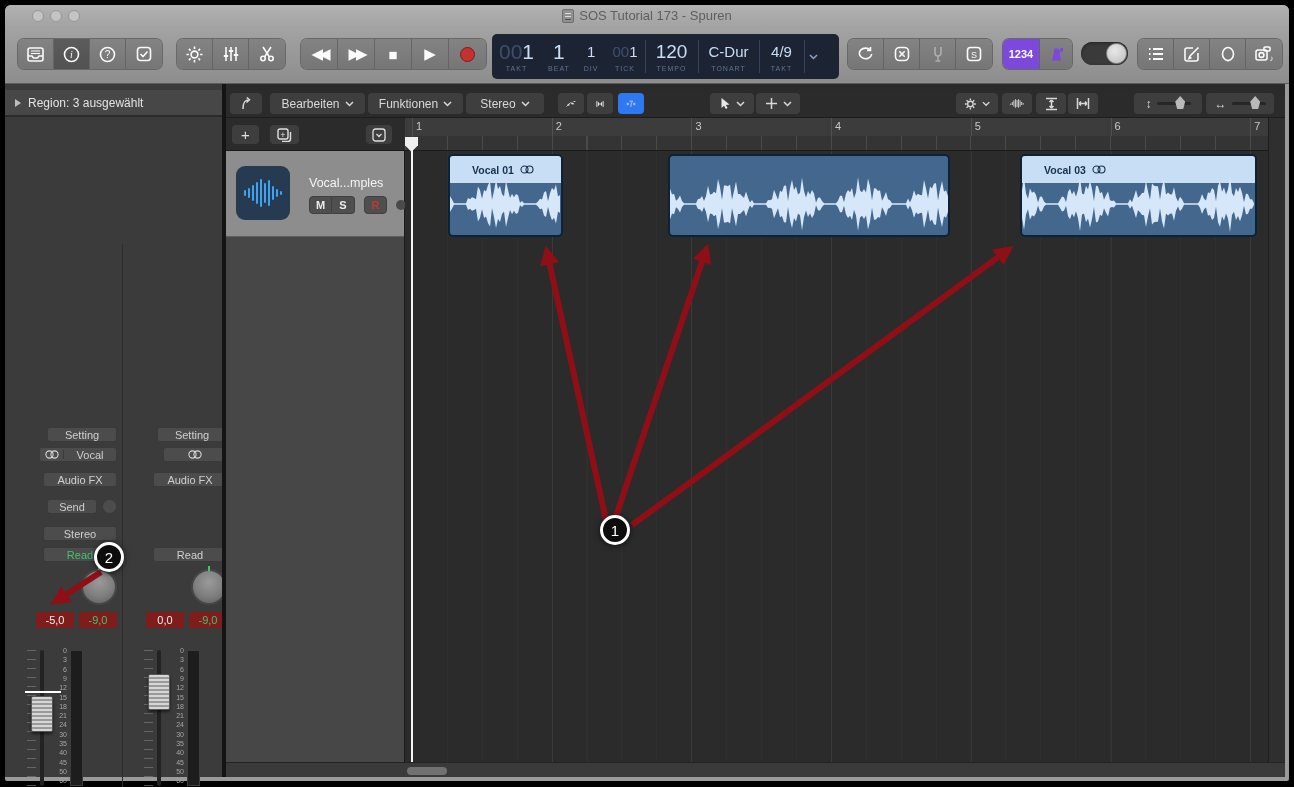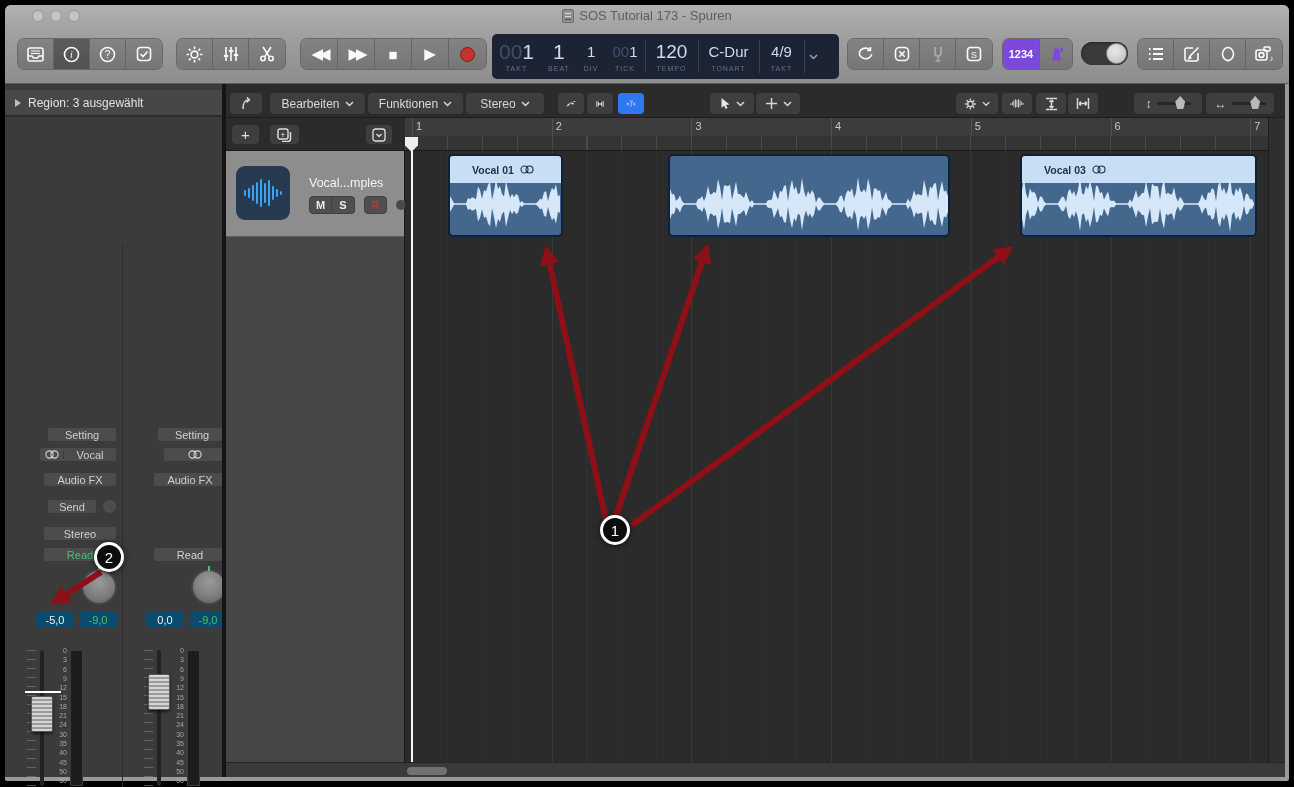--- a/index.html
+++ b/index.html
@@ -47,21 +47,21 @@
   .insp-row { position:absolute; left:0; width:100%; height:27px; background:#474747; border-bottom:2px solid #2b2b2b; color:#e2e2e2; font-size:12px; display:flex; align-items:center; padding-left:10px; }
   .tri { width:0; height:0; border-left:6px solid #bdbdbd; border-top:4px solid transparent; border-bottom:4px solid transparent; margin-right:7px; }
   .strip { position:absolute; top:335px; height:440px; }
   .strip-div { position:absolute; left:117px; top:160px; width:1px; height:612px; background:#2d2d2d; }
   .srow { position:absolute; left:0; width:100%; display:flex; justify-content:flex-end; }
   .cbtn { background:#4c4c4c; border:1px solid #3a3a3a; border-radius:3px; color:#cfcfcf; font-size:11px; height:15px; display:flex; align-items:center; justify-content:center; }
   .cbtn.green { color:#40c46e; }
   .stereo-glyph svg { display:block; }
   .knob { position:relative; width:36px; height:36px; border-radius:50%; background:radial-gradient(circle at 50% 35%,#9a9a9a,#7e7e7e 55%,#5c5c5c); border:2px solid #464646; }
   .knob:before { content:""; position:absolute; left:50%; top:-5px; width:2px; height:5px; margin-left:-1px; background:#40c46e; }
-  .valbox { width:38px; height:16px; background:#0c4a6e; border-radius:2px; color:#f0f0f0; font-size:11px; display:flex; align-items:center; justify-content:center; }
+  .valbox { width:38px; height:16px; background:#7f1d1d; border-radius:2px; color:#f0f0f0; font-size:11px; display:flex; align-items:center; justify-content:center; }
   .valbox.green { color:#40c46e; }
   .fader-area { position:absolute; top:231px; left:0; width:100%; height:140px; }
   .fticks { position:absolute; left:22px; top:0; width:9px; height:136px;
             background:repeating-linear-gradient(#777 0 1px, transparent 1px 9px); opacity:.7; }
   .ftrack { position:absolute; left:35px; top:0; width:4px; height:136px; background:#232323; border-radius:2px; }
   .fzero { position:absolute; left:20px; width:36px; height:2px; background:#fff; }
   .fcap { position:absolute; left:26px; width:22px; height:36px; border-radius:2px; border:1px solid #555;
           background:repeating-linear-gradient(#d6d6d6 0 2px, #9a9a9a 2px 4px); box-shadow:0 2px 3px rgba(0,0,0,.5); }
   .mscale { position:absolute; left:46px; top:-3px; width:16px; height:140px; }
   .mscale span { position:absolute; right:0; font-size:7px; color:#a5a5a5; }

